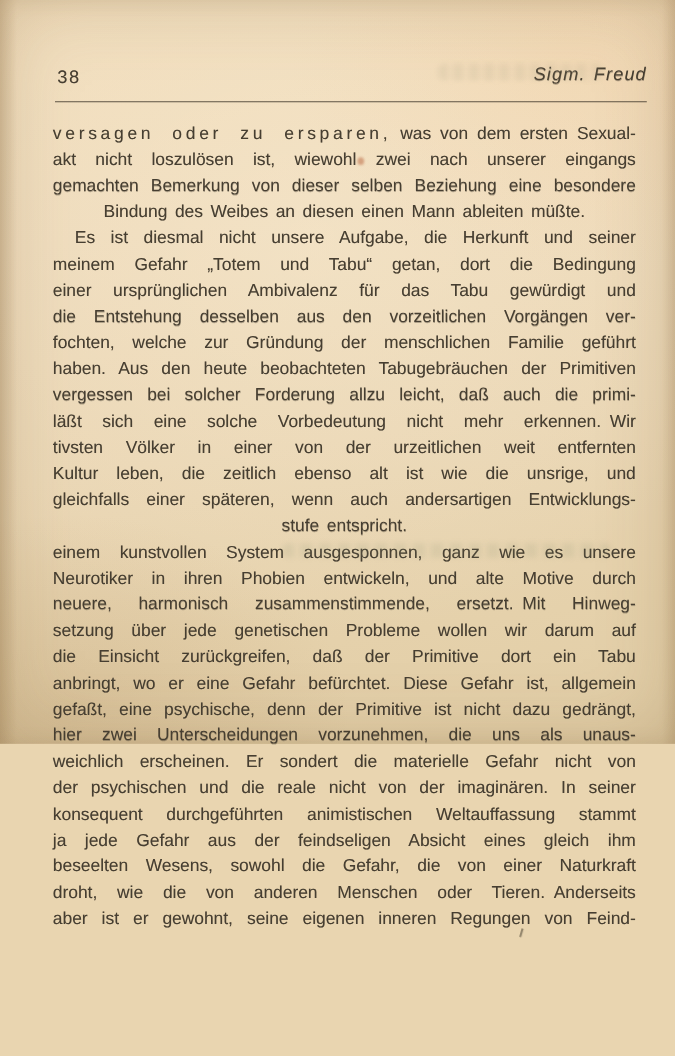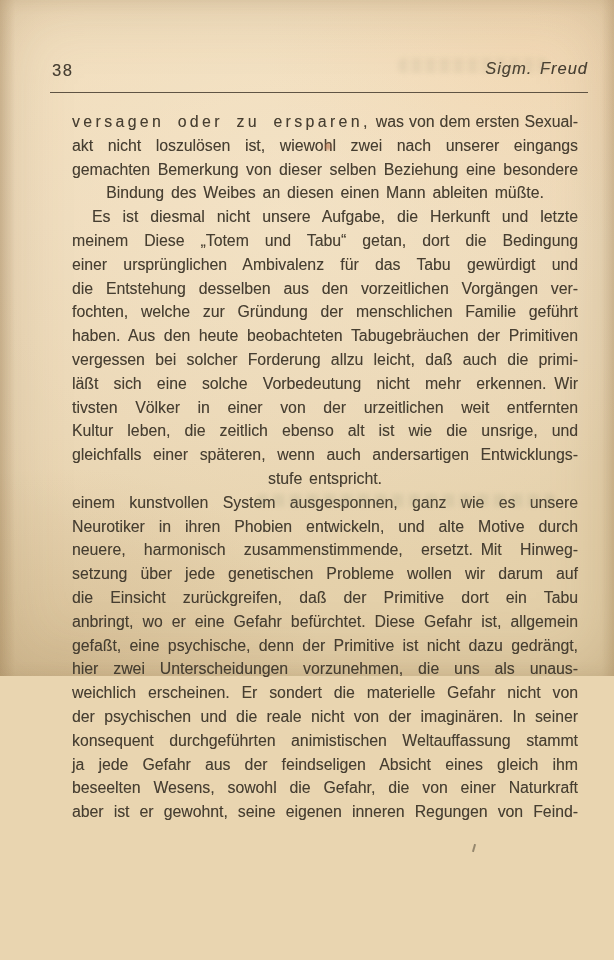--- a/index.html
+++ b/index.html
@@ -59,21 +59,20 @@
     left: 48px;
     top: 110px;
     width: 530px;
     font-size: 15.8px;
     line-height: 23.8px;
     text-shadow: 0.2px 0.2px 0.5px rgba(70,62,49,0.38);
   }
   .line {
     height: 23.8px;
     overflow: visible;
-    margin-left: 24px;
   }
   .line.just {
     text-align: justify;
     text-align-last: justify;
   }
   .line.plain {
     text-align: center;
     word-spacing: 2.5px;
   }
   .line.indent {
@@ -125,22 +124,22 @@
     <span class="pagenum">38</span>
     <span class="runhead">Sigm. Freud</span>
   </header>
   <div class="header-rule"></div>
 
   <main class="text-block">
       <div class="line just"><span class="sperr">versagen oder zu ersparen,</span> was von dem ersten Sexual-</div>
       <div class="line just">akt nicht loszulösen ist, wiewohl zwei nach unserer eingangs</div>
       <div class="line just">gemachten Bemerkung von dieser selben Beziehung eine besondere</div>
       <div class="line plain">Bindung des Weibes an diesen einen Mann ableiten müßte.</div>
-      <div class="line just indent">Es ist diesmal nicht unsere Aufgabe, die Herkunft und letzte</div>
-      <div class="line just">meinem Diese „Totem und Tabu“ getan, dort die Bedingung</div>
+      <div class="line just indent">Es ist diesmal nicht unsere Aufgabe, die Herkunft und seiner</div>
+      <div class="line just">meinem Gefahr „Totem und Tabu“ getan, dort die Bedingung</div>
       <div class="line just">einer ursprünglichen Ambivalenz für das Tabu gewürdigt und</div>
       <div class="line just">die Entstehung desselben aus den vorzeitlichen Vorgängen ver-</div>
       <div class="line just">fochten, welche zur Gründung der menschlichen Familie geführt</div>
       <div class="line just">haben. Aus den heute beobachteten Tabugebräuchen der Primitiven</div>
       <div class="line just">vergessen bei solcher Forderung allzu leicht, daß auch die primi-</div>
       <div class="line just">läßt sich eine solche Vorbedeutung nicht mehr erkennen. Wir</div>
       <div class="line just">tivsten Völker in einer von der urzeitlichen weit entfernten</div>
       <div class="line just">Kultur leben, die zeitlich ebenso alt ist wie die unsrige, und</div>
       <div class="line just">gleichfalls einer späteren, wenn auch andersartigen Entwicklungs-</div>
       <div class="line plain">stufe entspricht.</div>
@@ -150,20 +149,21 @@
       <div class="line just">setzung über jede genetischen Probleme wollen wir darum auf</div>
       <div class="line just">die Einsicht zurückgreifen, daß der Primitive dort ein Tabu</div>
       <div class="line just">anbringt, wo er eine Gefahr befürchtet. Diese Gefahr ist, allgemein</div>
       <div class="line just">gefaßt, eine psychische, denn der Primitive ist nicht dazu gedrängt,</div>
       <div class="line just">hier zwei Unterscheidungen vorzunehmen, die uns als unaus-</div>
       <div class="line just">weichlich erscheinen. Er sondert die materielle Gefahr nicht von</div>
       <div class="line just">der psychischen und die reale nicht von der imaginären. In seiner</div>
       <div class="line just">konsequent durchgeführten animistischen Weltauffassung stammt</div>
       <div class="line just">ja jede Gefahr aus der feindseligen Absicht eines gleich ihm</div>
       <div class="line just">beseelten Wesens, sowohl die Gefahr, die von einer Naturkraft</div>
+      <div class="line just">droht, wie die von anderen Menschen oder Tieren. Anderseits</div>
       <div class="line just">aber ist er gewohnt, seine eigenen inneren Regungen von Feind-</div>
     </main>
 
   <div class="ghost-band-1"></div>
   <div class="ghost-band-2"></div>
   <div class="stain-dot"></div>
   <div class="tick-mark"></div>
 </div>
 
 </body></html>

